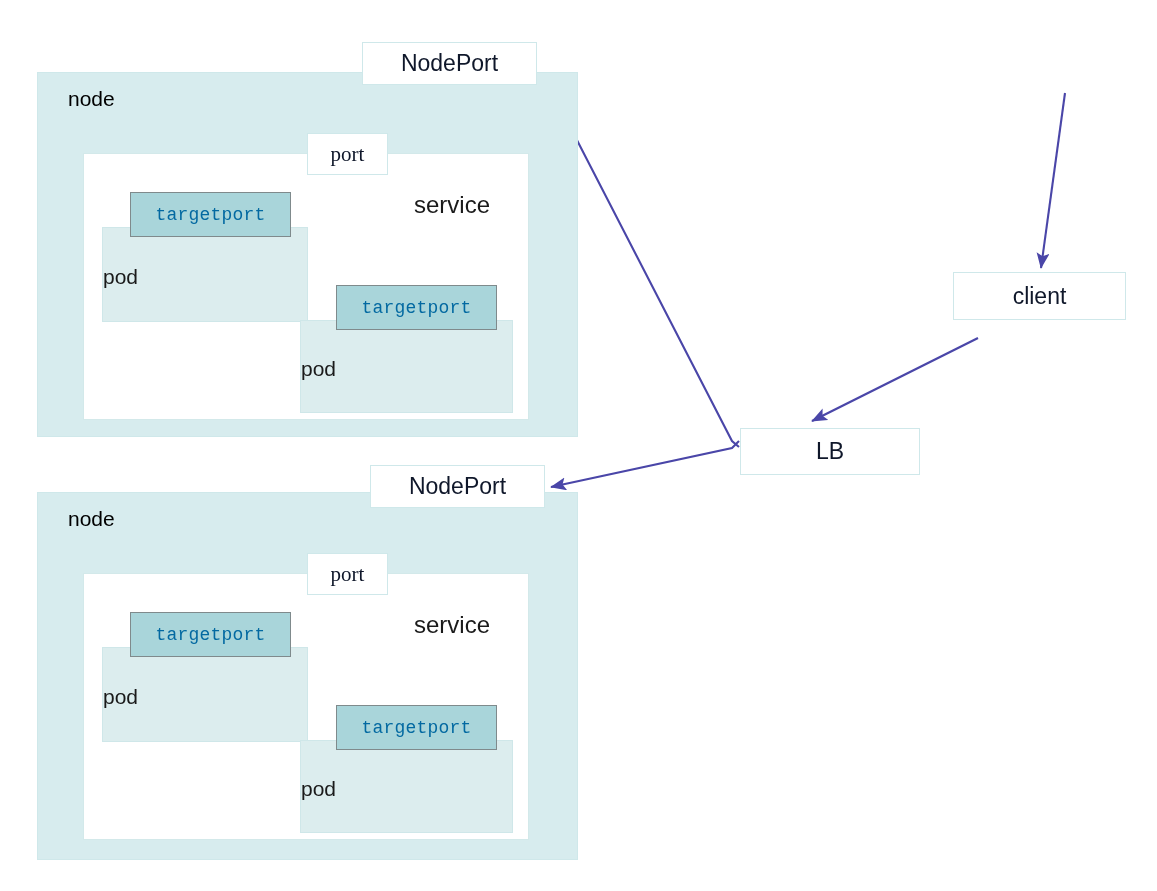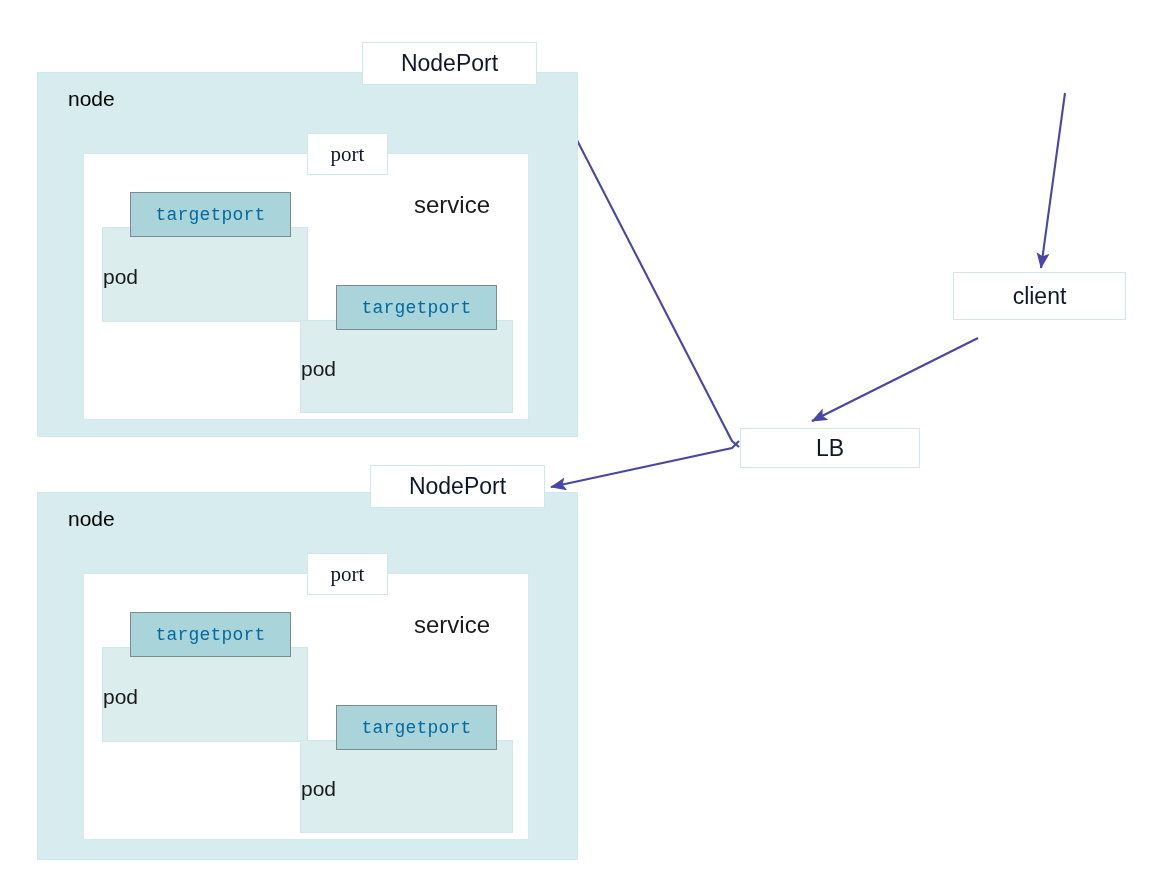--- a/index.html
+++ b/index.html
@@ -176,15 +176,15 @@
   <div class="box targetport-box" style="left:130px; top:612px; width:161px; height:45px;">targetport</div>
 
   <div class="box targetport-box" style="left:336px; top:705px; width:161px; height:45px;">targetport</div>
 
   <div class="box plain-box small" style="left:307px; top:553px; width:81px; height:42px;">port</div>
 
   <div class="box plain-box" style="left:370px; top:465px; width:175px; height:43px;">NodePort</div>
 
   <div class="box plain-box" style="left:953px; top:272px; width:173px; height:48px;">client</div>
 
-  <div class="box plain-box" style="left:740px; top:428px; width:180px; height:40px;">LB</div>
+  <div class="box plain-box" style="left:740px; top:428px; width:180px; height:47px;">LB</div>
 
 </div>
 
 </body></html>

